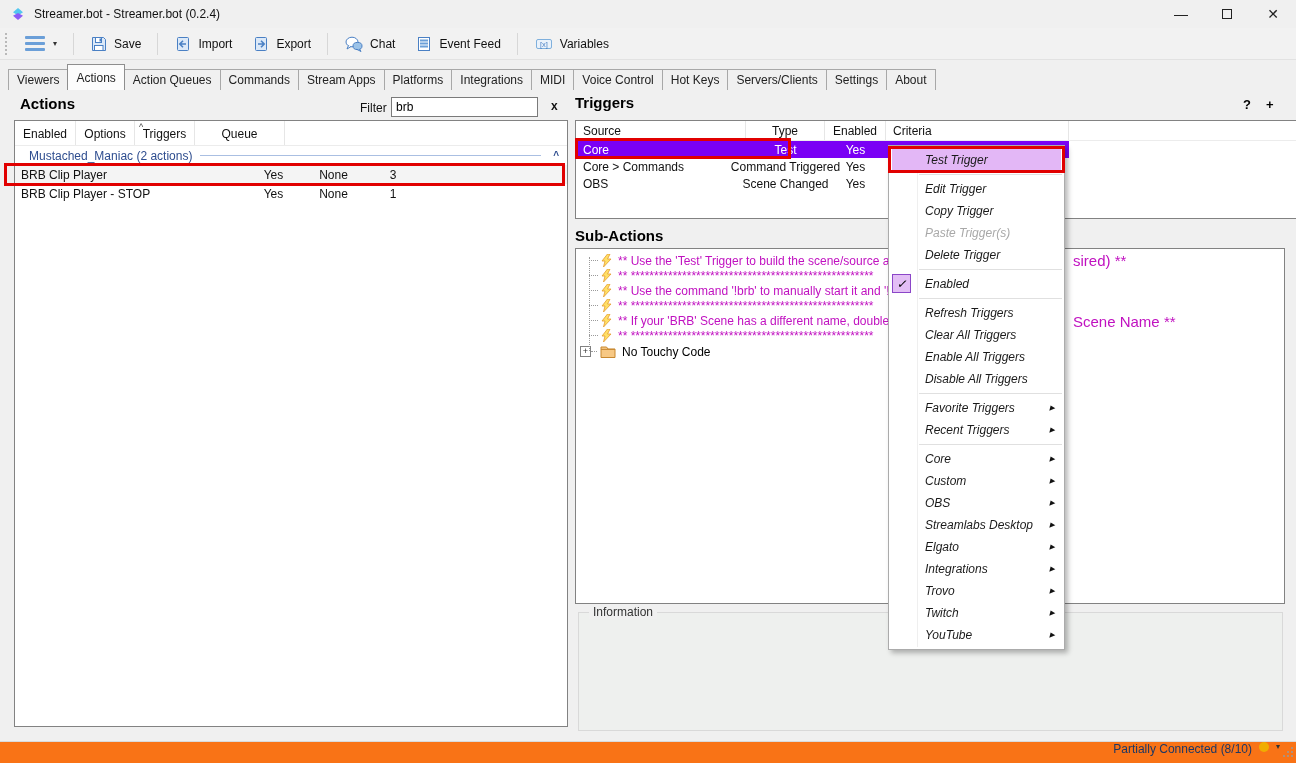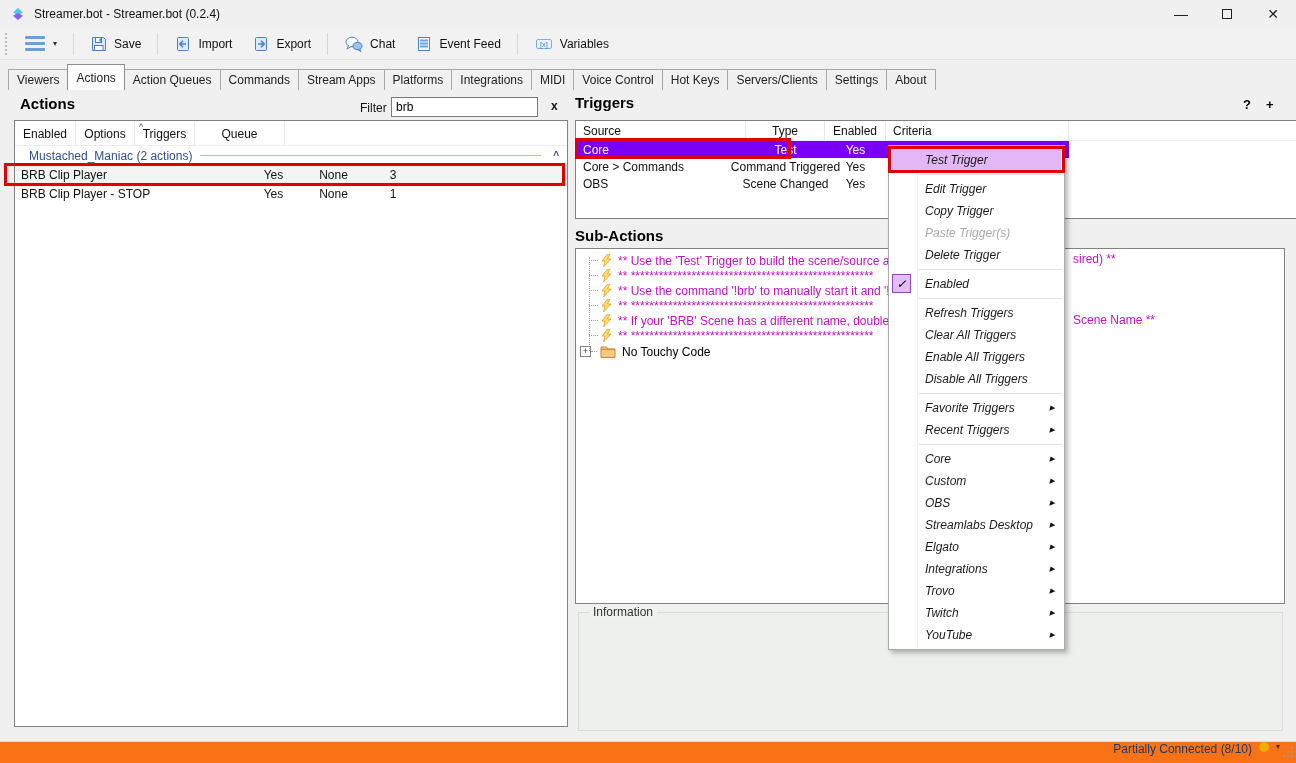--- a/index.html
+++ b/index.html
@@ -66,21 +66,21 @@
 
   
   .sub-box { padding-top:4px; position:relative; }
   .tree-guide { position:absolute; left:13px; top:8px; height:94px; border-left:1px dotted #9a9a9a; }
   .sa-row { display:flex; align-items:center; height:15px; padding-left:13px; white-space:nowrap; }
   .sa-stub { width:9px; border-top:1px dotted #9a9a9a; margin-right:3px; }
   .sa-text { color:#c011c0; font-size:12px; margin-left:6px; overflow:hidden; }
   .sa-folder-row { display:flex; align-items:center; height:17px; padding-left:4px; }
   .expander { width:11px; height:11px; border:1px solid #808080; background:#fff; font-size:9px; line-height:9px; text-align:center; color:#333; }
   .sa-folder-text { color:#000; margin-left:6px; }
-  .sa-frag { position:absolute; color:#c011c0; font-size:12px; }
+  .sa-frag { position:absolute; color:#c011c0; font-size:15px; }
 
   
   .groupbox { position:absolute; border:1px solid #d9d9d9; background:#eef0ee; }
   .groupbox > .gb-label { position:absolute; top:-8px; left:10px; background:#f0f0f0; padding:0 4px; font-size:12px; color:#333; }
 
   
   .ctx-menu { position:absolute; left:888px; top:145px; width:177px; background:#fff; border:1px solid #ababab; box-shadow:3px 3px 5px rgba(0,0,0,.28); padding:3px 0; z-index:50;font-style:italic; }
   .ctx-menu::before { content:""; position:absolute; left:28px; top:2px; bottom:2px; width:1px; background:#efefef; }
   .mi { position:relative; height:22px; line-height:22px; padding-left:36px; font-size:12px; color:#1a1a1a; white-space:nowrap; }
   .mi.disabled { color:#a8a8a8; }

